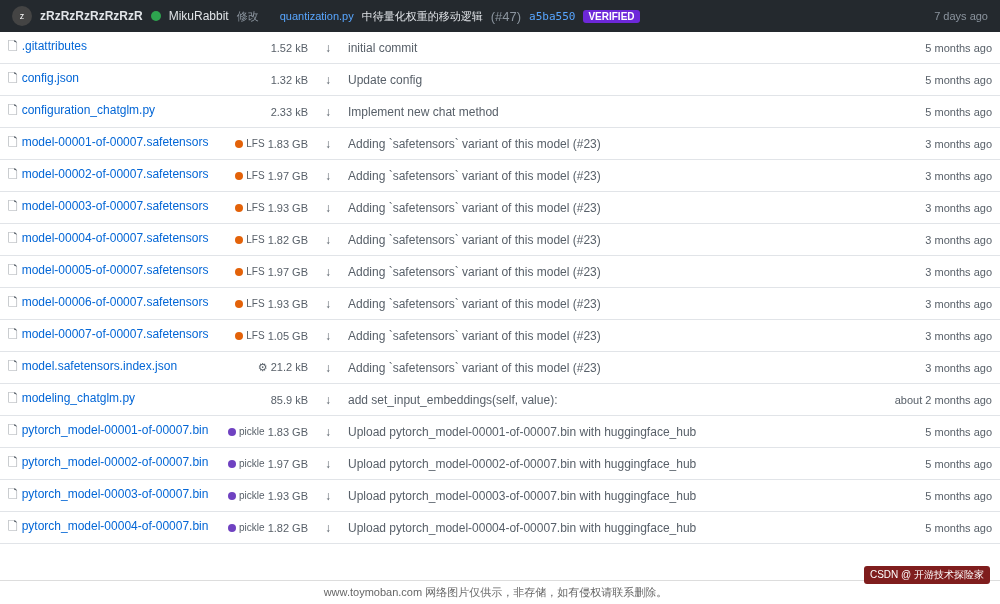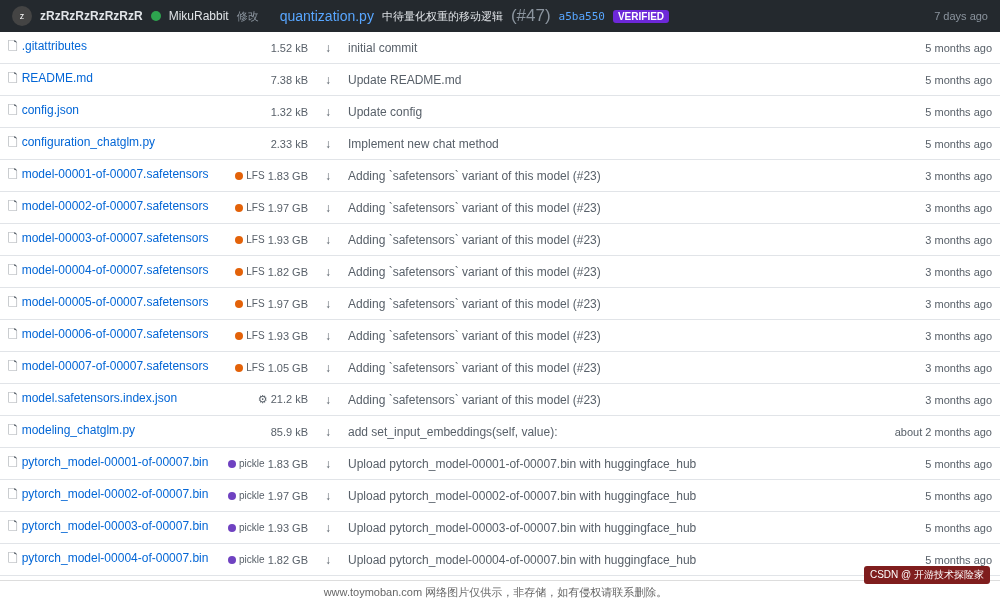--- a/index.html
+++ b/index.html
@@ -154,42 +154,35 @@
   </style>
 </head>
 <body>
 
 <div class="header-bar">
   <div class="avatar">z</div>
   <span style="color:#e1e4e8;font-size:12px;font-weight:600;">zRzRzRzRzRzRzR</span>
   <div class="dot-green"></div>
   <span style="color:#e1e4e8;font-size:12px;">MikuRabbit</span>
   <span style="color:#8b949e;font-size:11px;">修改</span>
-  <span style="color:#58a6ff;font-size:14px;padding-left:13px;">quantization.py</span>
+  <span style="color:#58a6ff;font-size:11px;padding-left:13px;">quantization.py</span>
   <span style="color:#e1e4e8;font-size:11px;">中待量化权重的移动逻辑</span>
-  <span style="color:#8b949e;font-size:17px;">(#47)</span>
+  <span style="color:#8b949e;font-size:13px;">(#47)</span>
   <span style="color:#58a6ff;font-size:11px;font-family:monospace;">a5ba550</span>
   <span class="verified-badge">VERIFIED</span>
   <span class="header-time">7 days ago</span>
 </div>
 
 <table class="file-table">
   <tbody id="file-tbody">
       <tr>
         <td class="col-name"><span class="file-icon">🗋</span><a href="#">.gitattributes</a></td>
         <td class="col-size">1.52 kB</td>
         <td class="col-download"><span class="download-icon"></span></td>
         <td class="col-message">initial commit</td>
-        <td class="col-time">5 months ago</td>
-      </tr>
-      <tr>
-        <td class="col-name"><span class="file-icon">🗋</span><a href="#">README.md</a></td>
-        <td class="col-size">7.38 kB</td>
-        <td class="col-download"><span class="download-icon"></span></td>
-        <td class="col-message">Update README.md</td>
         <td class="col-time">5 months ago</td>
       </tr>
       <tr>
         <td class="col-name"><span class="file-icon">🗋</span><a href="#">config.json</a></td>
         <td class="col-size">1.32 kB</td>
         <td class="col-download"><span class="download-icon"></span></td>
         <td class="col-message">Update config</td>
         <td class="col-time">5 months ago</td>
       </tr>
       <tr>

